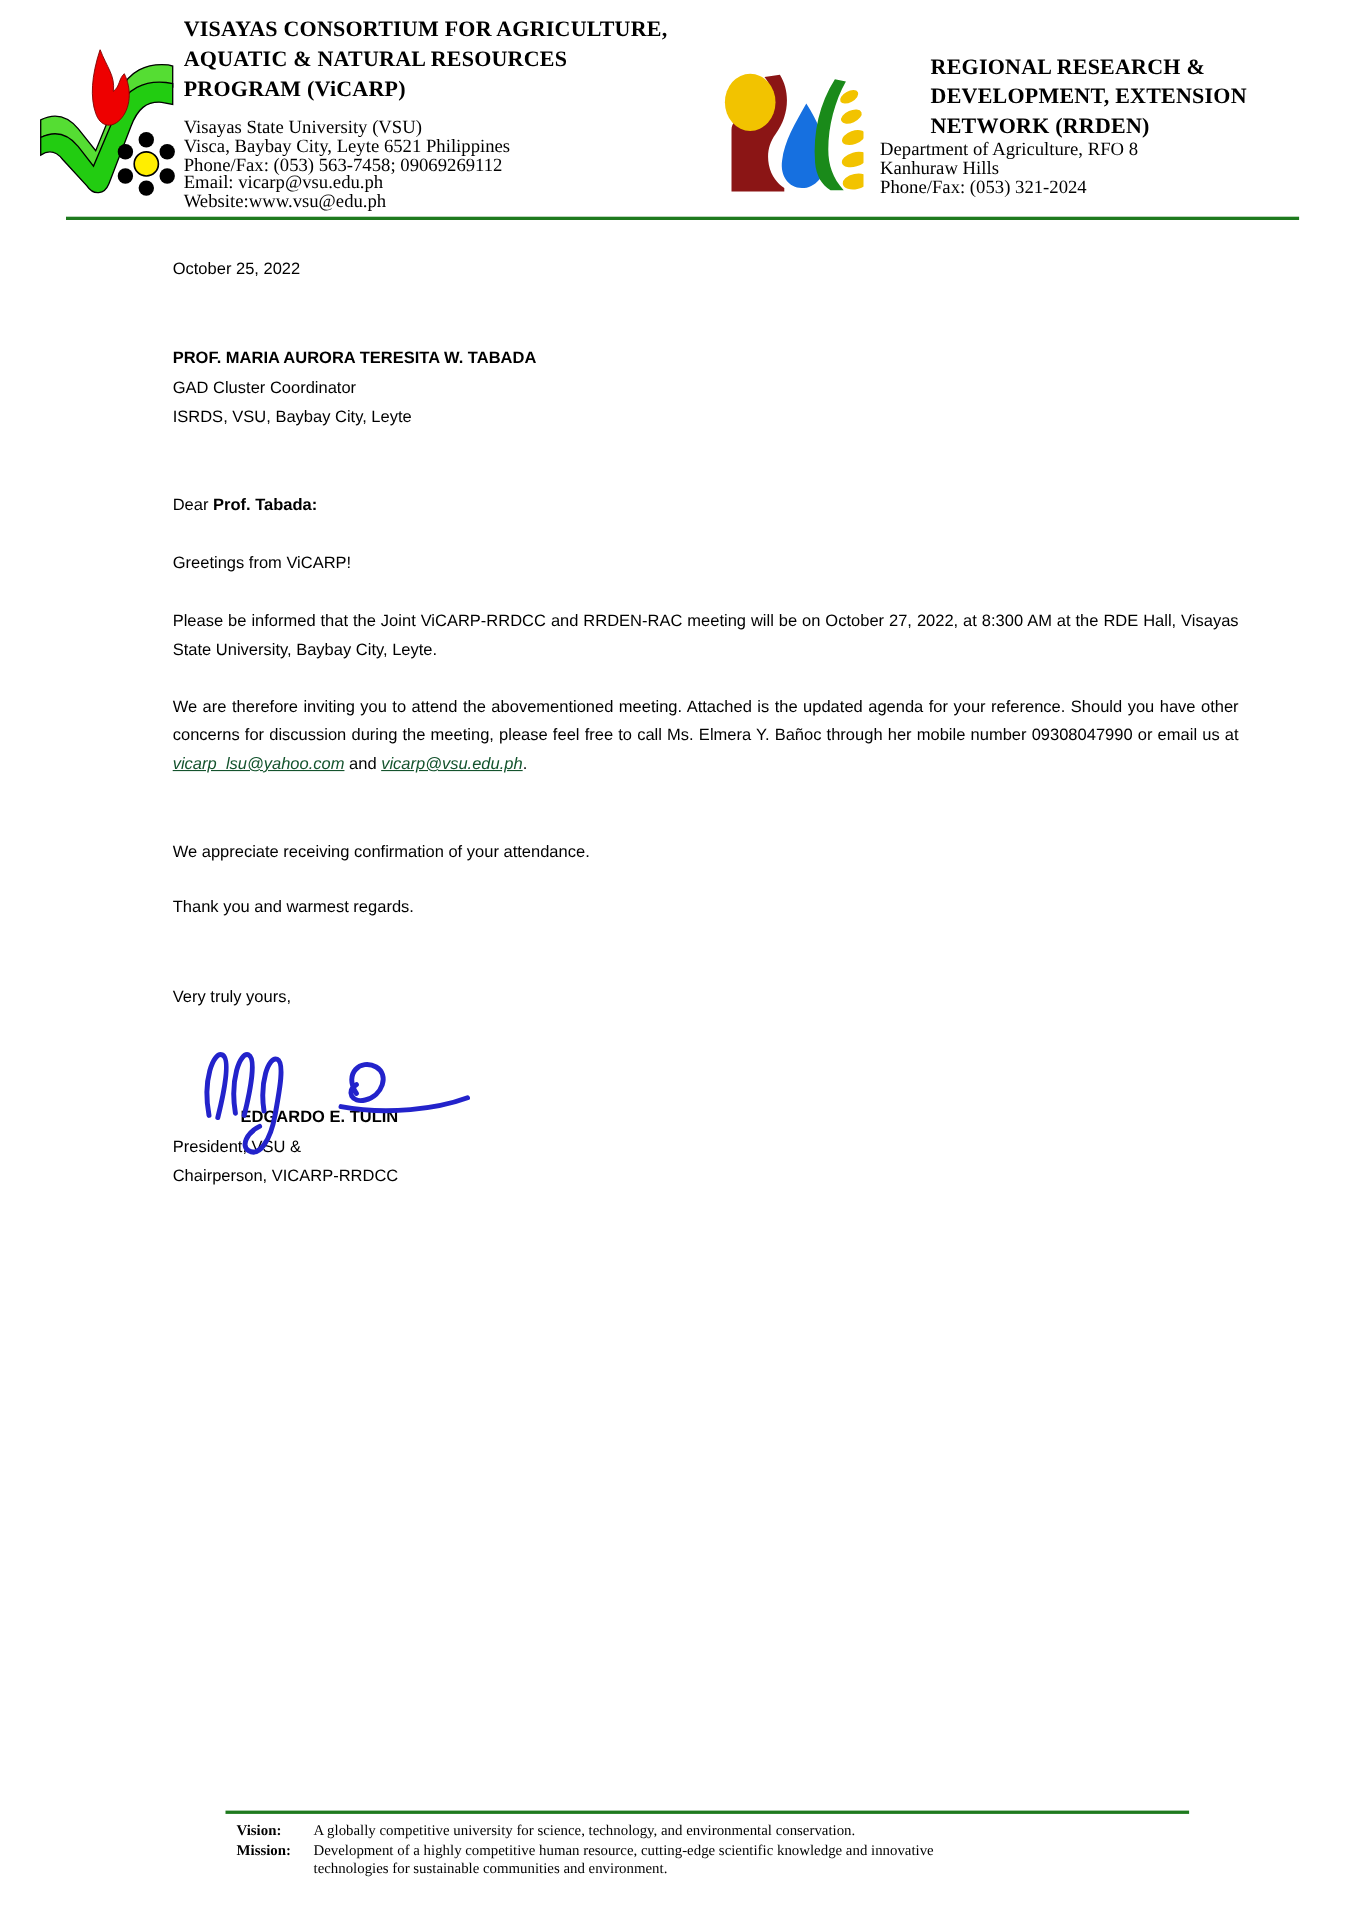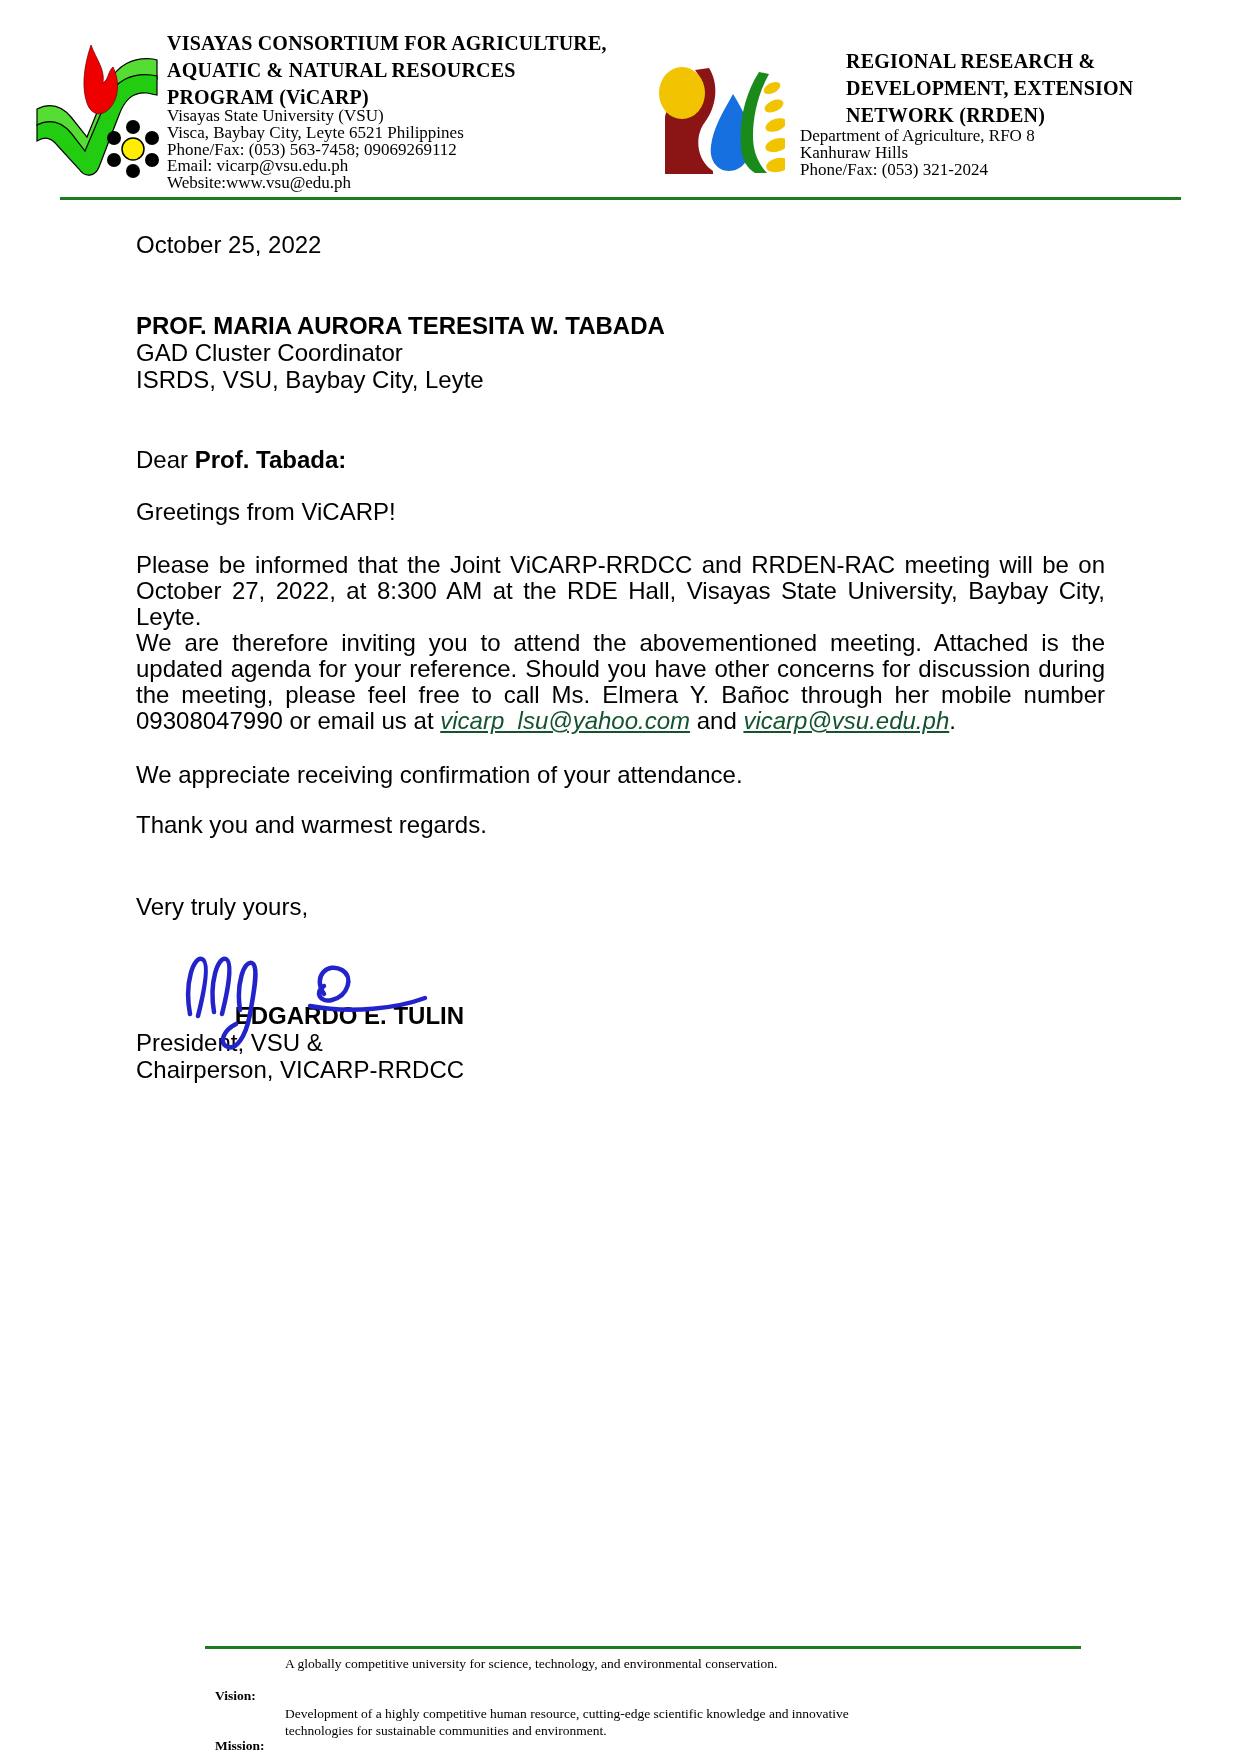--- a/index.html
+++ b/index.html
@@ -5,28 +5,28 @@
   html,body { margin:0; padding:0; background:#888; }
   .page {
     position:relative; width:1241px; height:1754px; background:#ffffff;
     margin:0 auto; overflow:hidden;
     font-family:"Liberation Sans", sans-serif; color:#000;
   }
   .abs { position:absolute; }
   .org-title { font-family:"Liberation Serif", serif; font-weight:bold; font-size:20px; line-height:27px; letter-spacing:0.2px; }
   .org-details { font-family:"Liberation Serif", serif; font-size:17px; line-height:16.8px; }
   .rule { background:#1e7a1e; height:3px; }
-  .body-text { font-size:24px; line-height:26px; }
+  .body-text { font-size:15px; line-height:26px;margin-left:21px; }
   .lh27 { line-height:27px; }
   .bold { font-weight:bold;text-align:right; }
   .justify { text-align:justify; }
   .para { width:969px; }
   a.email-link { color:#14532d; font-style:italic; text-decoration:underline; cursor:pointer; }
   .footer-row { display:flex; }
-  .footer-label { font-family:"Liberation Serif", serif; font-weight:bold; font-size:13.5px; line-height:17.5px; width:70px; flex:0 0 70px;margin-top:32px; }
+  .footer-label { font-family:"Liberation Serif", serif; font-weight:bold; font-size:13.5px; line-height:17.5px; width:70px; flex:0 0 70px; }
   .footer-text { font-family:"Liberation Serif", serif; font-size:13.5px; line-height:17.5px; width:578px; }
   svg { display:block; }
 </style>
 </head>
 <body>
 
 <div class="page">
 
   <div class="abs" style="left:35px; top:45px;">
     <svg width="125" height="134" viewBox="0 0 125 134">
@@ -40,21 +40,21 @@
       <circle cx="98" cy="82" r="7" fill="#000"></circle>
       <circle cx="117" cy="93" r="7" fill="#000"></circle>
       <circle cx="117" cy="115" r="7" fill="#000"></circle>
       <circle cx="98" cy="126" r="7" fill="#000"></circle>
       <circle cx="79" cy="115" r="7" fill="#000"></circle>
       <circle cx="79" cy="93" r="7" fill="#000"></circle>
       <circle cx="98" cy="104" r="11" fill="#ffee00" stroke="#000" stroke-width="1.5"></circle>
     </svg>
   </div>
 
-  <div class="abs org-title" style="left:167px; top:30px;">
+  <div class="abs org-title" style="left:167px; top:14px;">
     <div>VISAYAS CONSORTIUM FOR AGRICULTURE,</div>
     <div>AQUATIC &amp; NATURAL RESOURCES</div>
     <div>PROGRAM (ViCARP)</div>
   </div>
   <div class="abs org-details" style="left:167px; top:108px;">
     <div>Visayas State University (VSU)</div>
     <div>Visca, Baybay City, Leyte 6521 Philippines</div>
     <div>Phone/Fax: (053) 563-7458; 09069269112</div>
     <div>Email: vicarp@vsu.edu.ph</div>
     <div>Website:www.vsu@edu.ph</div>

